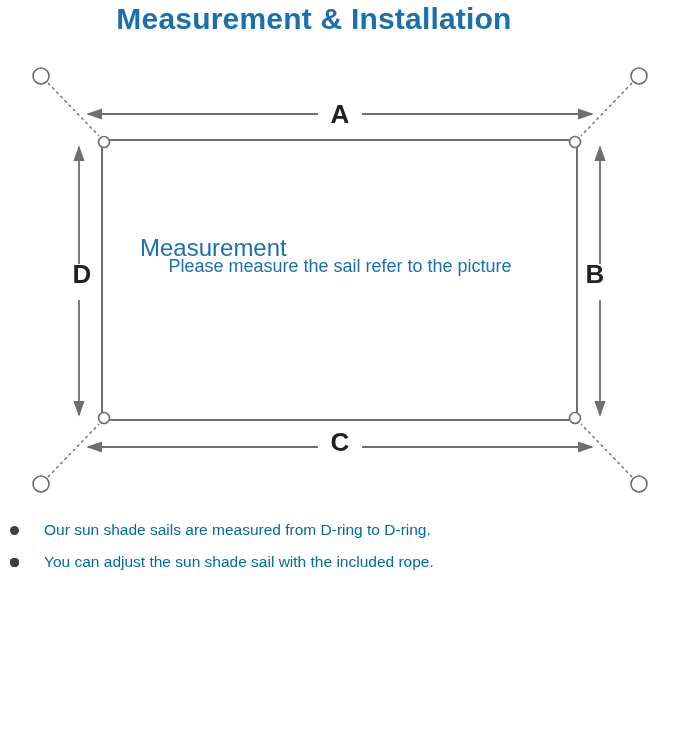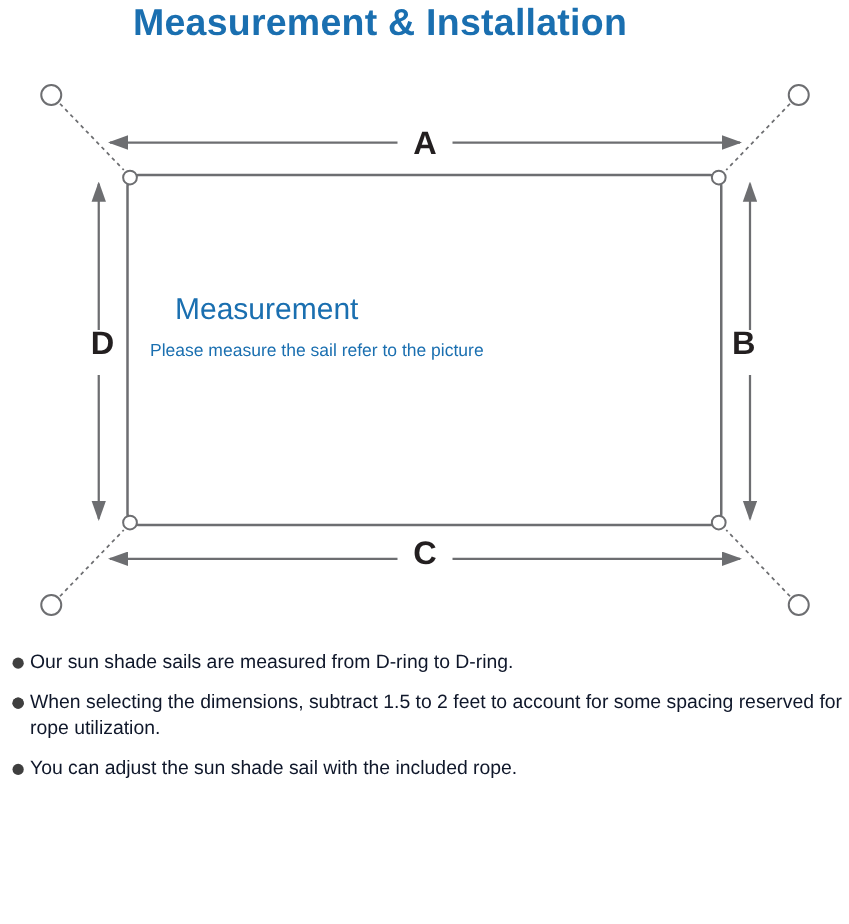--- a/index.html
+++ b/index.html
@@ -15,21 +15,21 @@
     position: relative;
     overflow: hidden;
   }
   #page {
     position: relative;
     width: 679px;
     height: 739px;
   }
   #title {
     position: absolute;
-    left: 5px;
+    left: 15px;
     top: 2px;
     width: 598px;
     text-align: center;
     font-size: 30px;
     font-weight: bold;
     color: #1a6fb0;
     letter-spacing: 0.2px;
   }
   #diagram {
     position: absolute;
@@ -56,39 +56,40 @@
     top: 190px;
     width: 400px;
     text-align: left;
     font-size: 24px;
     font-weight: normal;
     color: #1a6fb0;
   }
   #center-sub {
     position: absolute;
     left: 120px;
-    top: 228px;
+    top: 212px;
     width: 440px;
-    font-size: 14px;
+    text-align: center;
+    font-size: 18px;
     color: #1a6fb0;
   }
 
   #notes {
     position: absolute;
     left: 0;
     top: 520px;
     width: 679px;
   }
   .note {
     position: relative;
-    padding-left: 24px;
+    padding-left: 44px;
     margin-bottom: 11px;
     font-size: 15.5px;
     line-height: 1.35;
-    color: #0f172a;
+    color: #0369a1;
   }
   .note .bullet {
     position: absolute;
     left: 10px;
     top: 6px;
     width: 9px;
     height: 9px;
     border-radius: 50%;
     background: #3f3f3f;
   }
@@ -151,21 +152,20 @@
   <div id="notes">
     <div class="note">
       <span class="bullet"></span>
       <span>Our sun shade sails are measured from D-ring to D-ring.</span>
     </div>
     <div class="note">
       <span class="bullet"></span>
     </div>
     <div class="note">
       <span class="bullet"></span>
-      <span>When selecting the dimensions, subtract 1.5 to 2 feet to account for some spacing reserved for rope utilization.</span>
     </div>
     <div class="note">
       <span class="bullet"></span>
       <span>You can adjust the sun shade sail with the included rope.</span>
     </div>
   </div>
 
 </div>
 
 </body></html>

